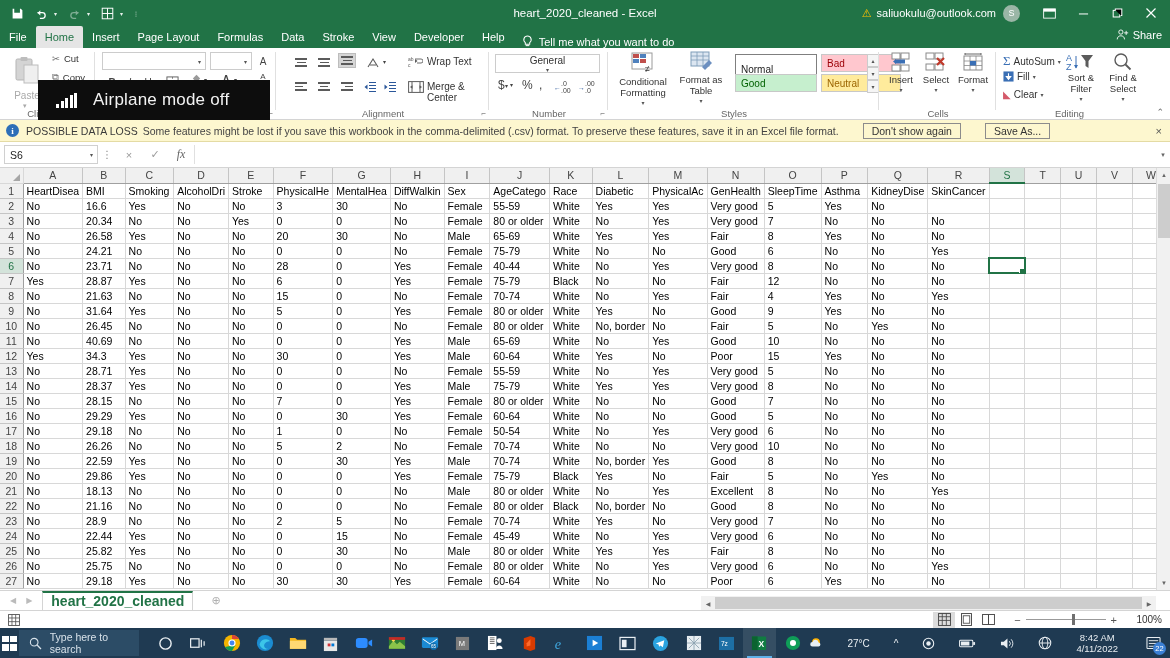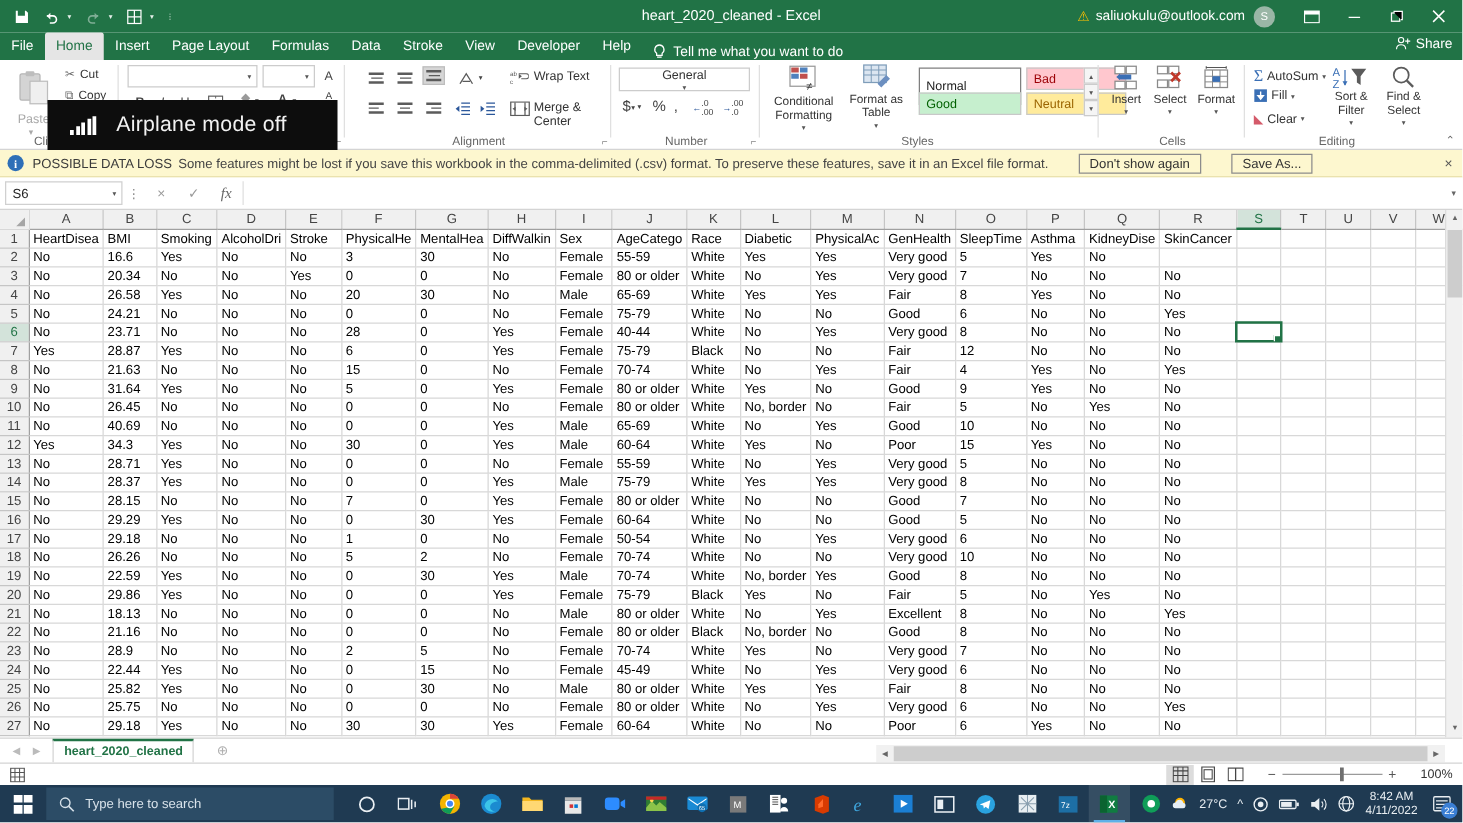--- a/index.html
+++ b/index.html
@@ -204,21 +204,21 @@
   .vs-thumb { position: absolute; top: 16px; left: 1px; width: 12px; height: 54px; background: #cdcdcd; }
   .vs-arrow.bot { position: absolute; bottom: 0; }
 
   
   .tabbar {
     position: absolute; top: 590px; left: 0; width: 1170px; height: 20px;
     background: #fff; border-top: 1px solid #d4d4d4; display: flex; align-items: center;
   }
   .tab-navs { display: flex; gap: 10px; padding: 0 10px; color: #bbb; font-size: 8px; }
   .sheet-tab {
-    font-size: 10px; color: #217346; font-weight: bold; padding: 2px 8px 3px 8px;
+    font-size: 14px; color: #217346; font-weight: bold; padding: 2px 8px 3px 8px;
     border: 1px solid #d4d4d4; border-top: 2px solid #217346; border-bottom: none;
     background: #fff; height: 19px; display: flex; align-items: center;
   }
   .add-sheet { margin-left: 18px; font-size: 11px; color: #b0b0b0; }
   .hscroll {
     position: absolute; right: 14px; bottom: 0; height: 14px; width: 455px;
     background: #f1f1f1; display: flex; align-items: center;
   }
   .hs-arrow { width: 14px; height: 14px; display: flex; align-items: center; justify-content: center; font-size: 6px; color: #666; }
   .hs-thumb { flex: 1; height: 12px; background: #cdcdcd; margin: 0 0px; }
@@ -254,21 +254,21 @@
     width: 258px; height: 26px; background: #2c4c66; display: flex; align-items: center;
     gap: 8px; padding-left: 10px; color: #d8e2ea; font-size: 10.5px;
   }
   .tb-icons { display: flex; align-items: center; gap: 0px; margin-left: 10px; }
   .tb-ico {
     width: 33px; height: 30px; display: flex; align-items: center; justify-content: center;
     position: relative;
   }
   .tb-ico.active::after { content:""; position:absolute; bottom:0; left:4px; right:4px; height:2px; background:#5fb0e8; }
   .tb-ico.running { background: rgba(255,255,255,0.10); }
-  .tray { margin-left: auto; display: flex; align-items: center; gap: 8px; padding-right: 6px; color: #e9eef2; font-size: 10px; }
+  .tray { margin-left: auto; display: flex; align-items: center; gap: 24px; padding-right: 6px; color: #e9eef2; font-size: 10px; }
   .tray-clock { text-align: center; line-height: 11px; font-size: 9.5px; }
   .notif-badge {
     position: relative; width: 22px; height: 22px; display: flex; align-items: center; justify-content: center;
   }
   .badge-num {
     position: absolute; bottom: -1px; right: -2px; background: #3b7fd4; color: #fff; border-radius: 50%;
     width: 13px; height: 13px; font-size: 7.5px; display: flex; align-items: center; justify-content: center;
   }
 
   

